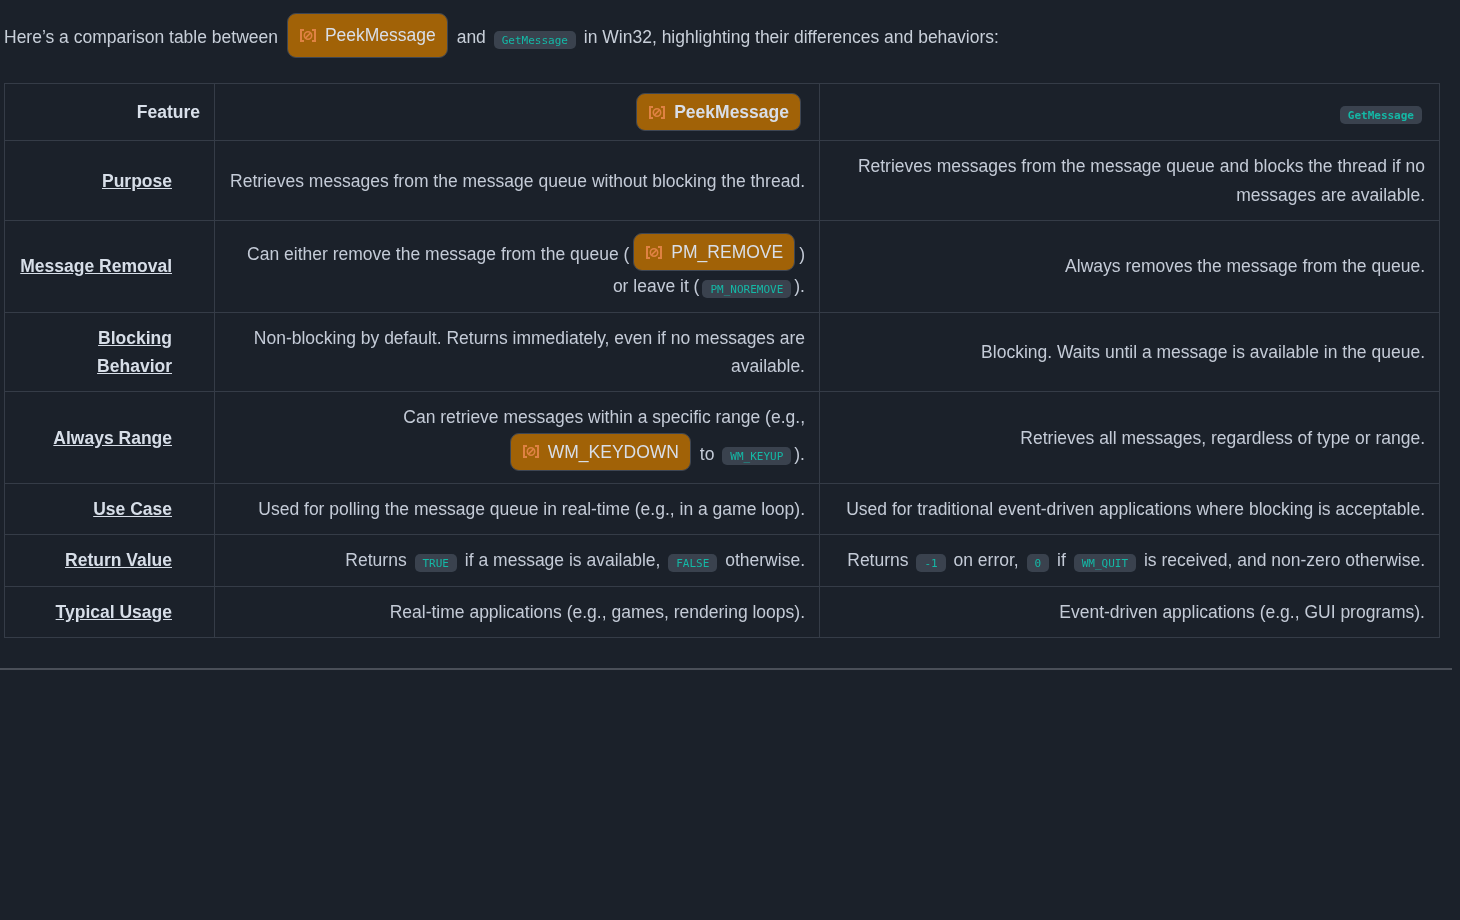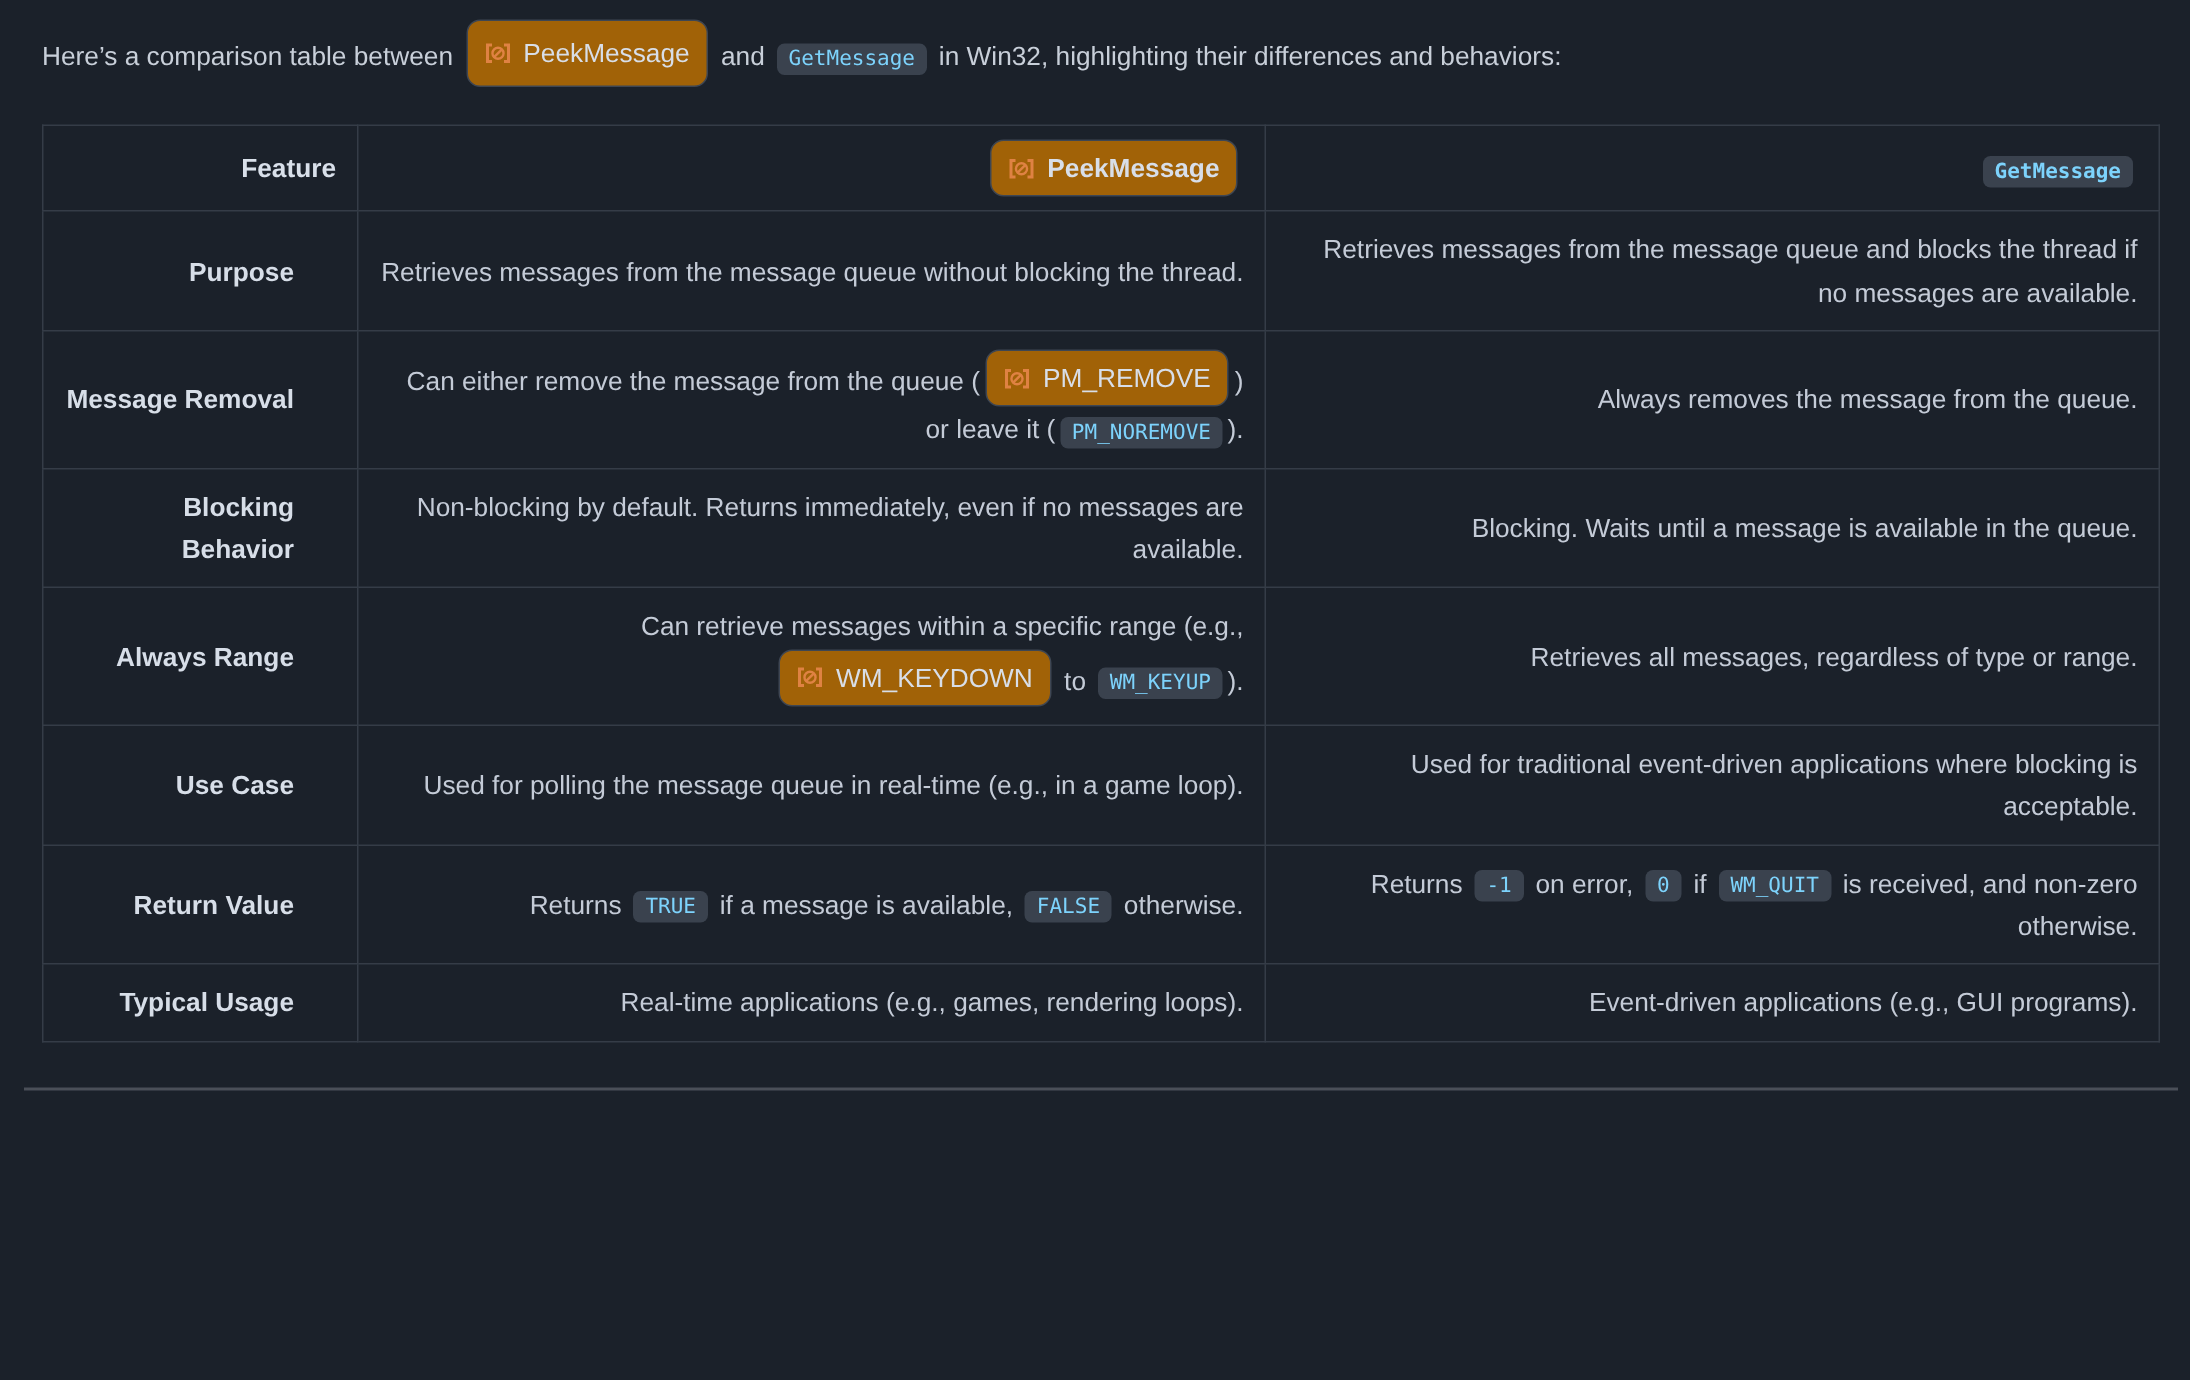--- a/index.html
+++ b/index.html
@@ -8,21 +8,21 @@
     padding: 0;
     background: #1b212a;
     width: 1460px;
     height: 920px;
     overflow: hidden;
     font-family: "Liberation Sans", sans-serif;
     font-size: 17.5px;
     color: #c4cbd7;
   }
   .page {
-    padding: 10px 20px 0 28px;
+    padding: 10px 20px 0 4px;
   }
   .intro {
     margin: 2px 0 24px 0;
     line-height: 2.0;
     color: #c8cfd9;
   }
   table {
     border-collapse: collapse;
     width: 100%;
     table-layout: fixed;
@@ -39,40 +39,41 @@
   th {
     font-weight: 700;
     color: #d9e0ea;
     padding-top: 8px;
     padding-bottom: 8px;
   }
   td.feature {
     font-weight: 700;
     color: #d7dee8;
     padding-right: 42px;
+    text-decoration: underline;
   }
   .chip-ref {
     display: inline-flex;
     align-items: center;
     gap: 8px;
     border: 1px solid #3e4653;
     background: #a16207;
     border-radius: 9px;
     padding: 4px 11px;
     margin: 1px 4px;
     color: #d8dee8;
     white-space: nowrap;
     cursor: pointer;
   }
   .chip-ref svg { flex: 0 0 auto; display: block; }
   .chip-code {
     font-family: "DejaVu Sans Mono", monospace;
-    font-size: 14px;
+    font-size: 11px;
     background: #3a424e;
-    color: #7dd3fc;
+    color: #14b8a6;
     padding: 2.5px 8px;
     border-radius: 5px;
     margin: 0 3px;
     white-space: nowrap;
   }
   hr.divider {
     border: none;
     border-top: 2px solid #4a4f58;
     margin: 30px -12px 0 -12px;
   }

